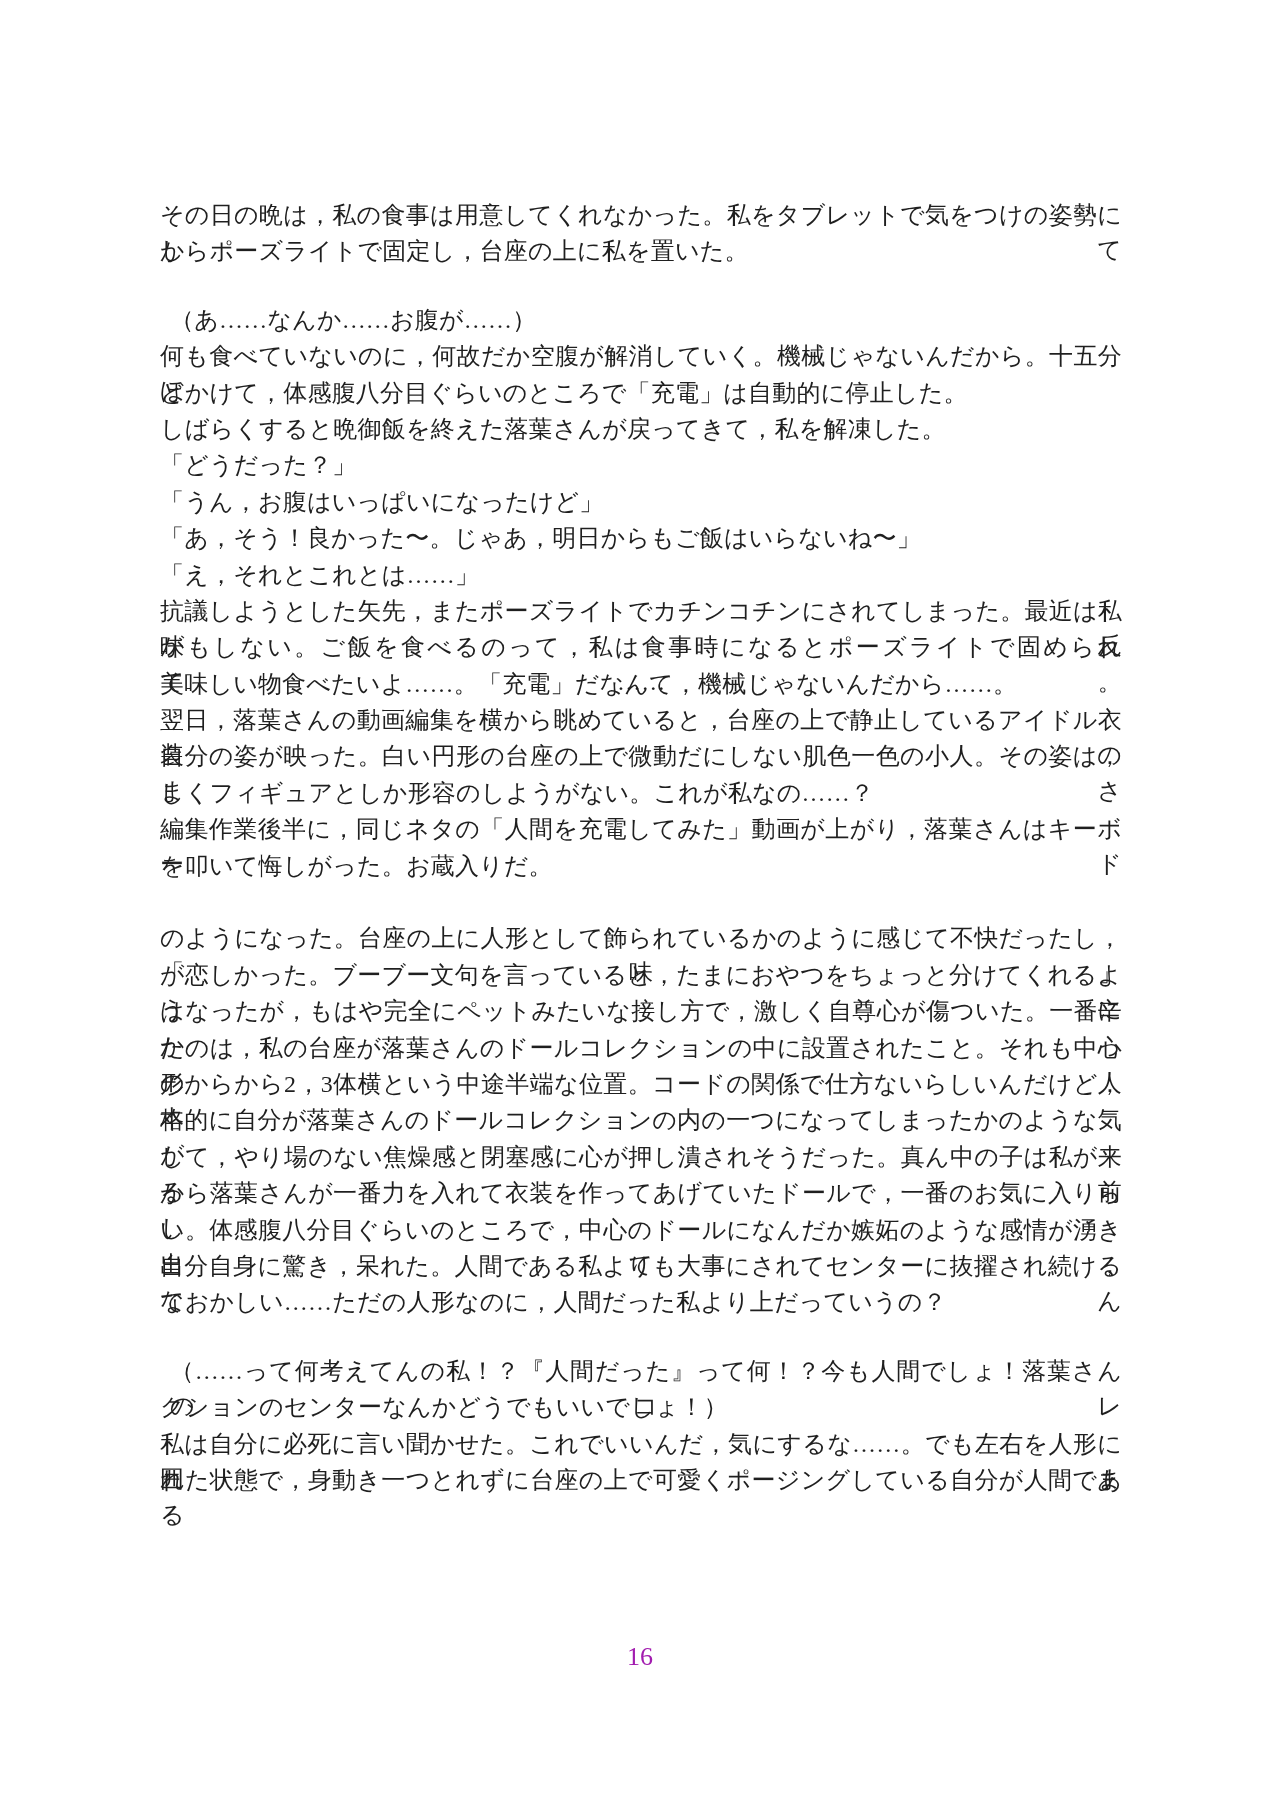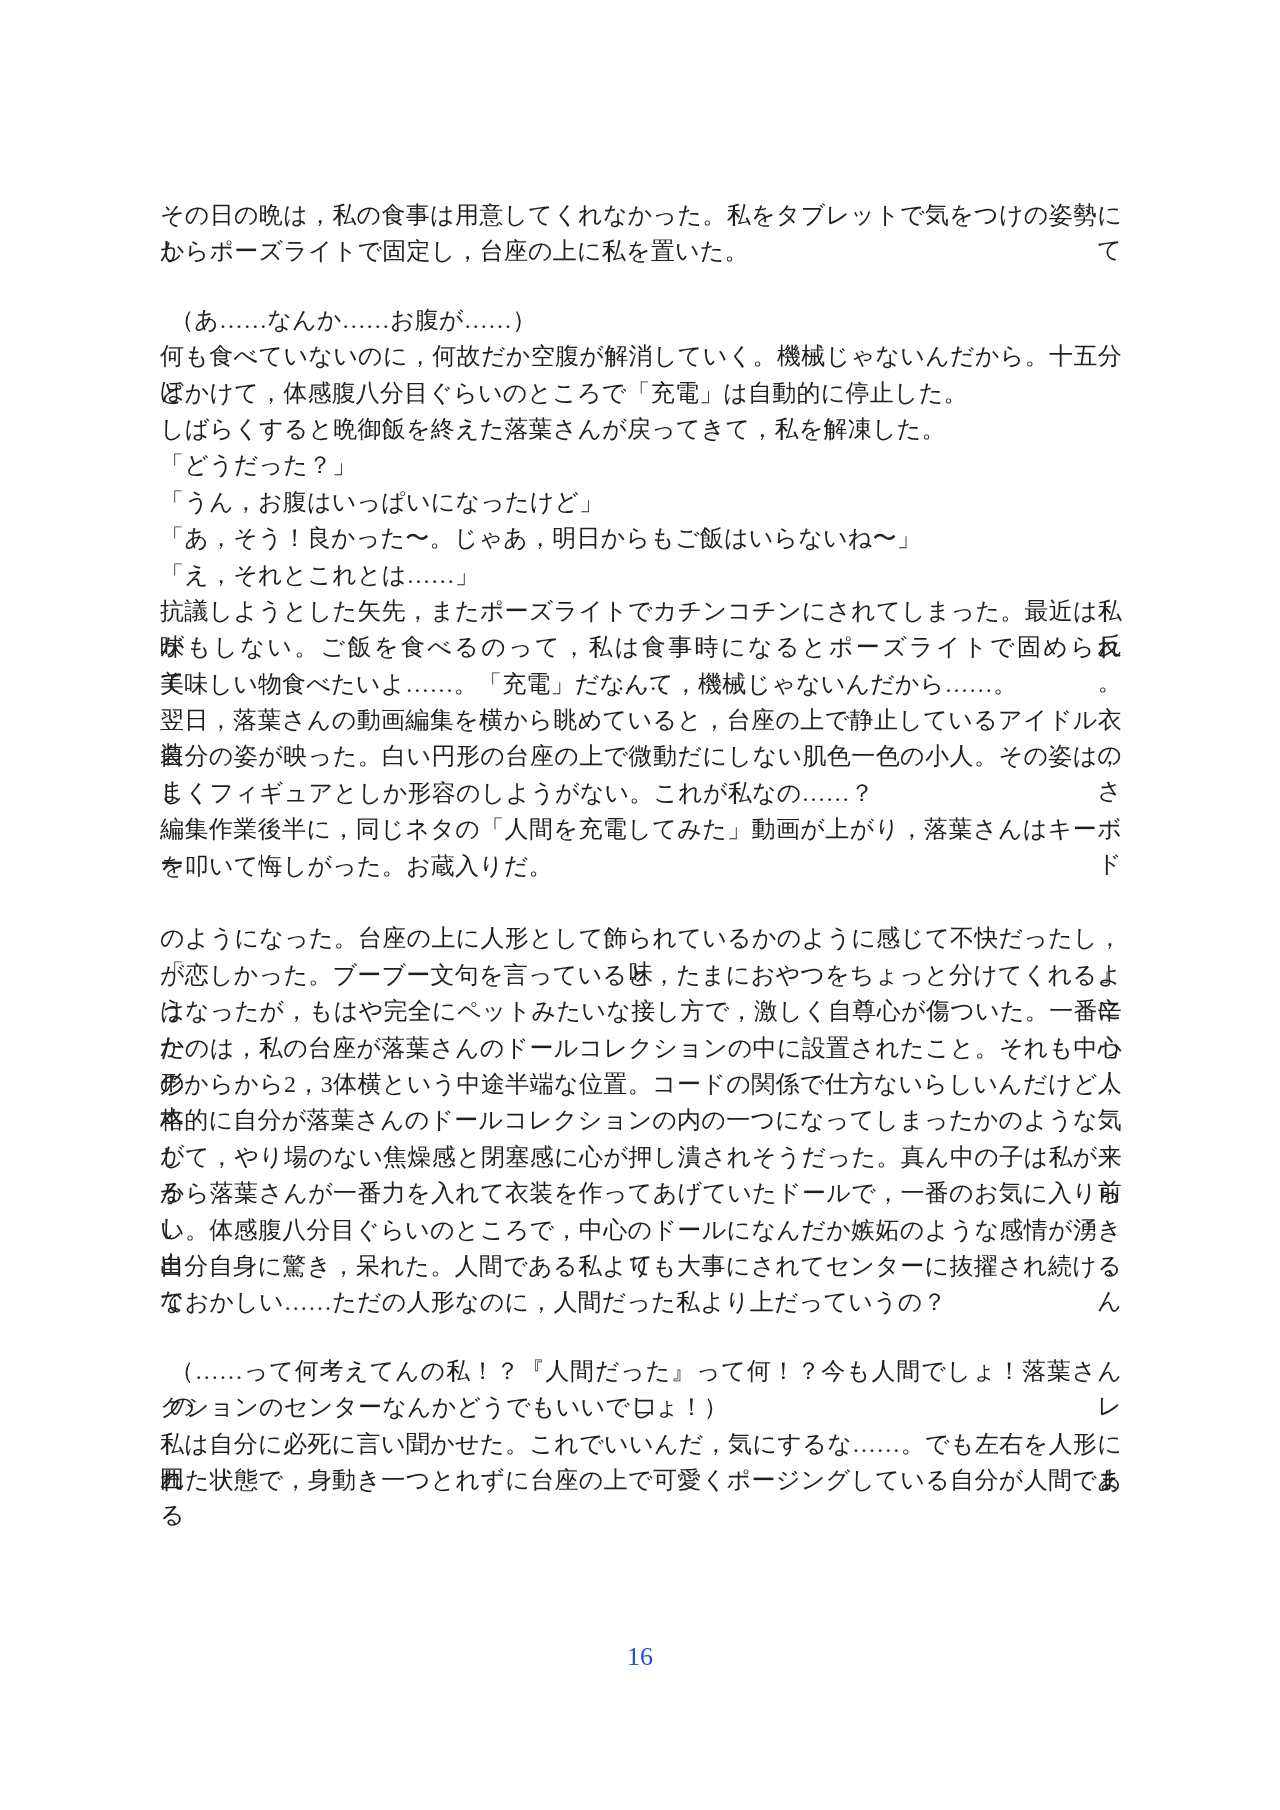--- a/index.html
+++ b/index.html
@@ -50,21 +50,21 @@
     padding-left: 10px;
     margin-top: 32px;
   }
   .page-number {
     position: absolute;
     left: 0;
     top: 1642px;
     width: 1280px;
     text-align: center;
     font-size: 26px;
-    color: #1d4ed8;
+    color: #a21caf;
   }
 </style>
 </head>
 <body>
 
 <div class="page">
   <div class="text-block" id="text-block">
       <div class="line full">その日の晩は，私の食事は用意してくれなかった。私をタブレットで気をつけの姿勢にして</div>
       <div class="line">からポーズライトで固定し，台座の上に私を置いた。</div>
       <div class="line indent-half">（あ……なんか……お腹が……）</div>

